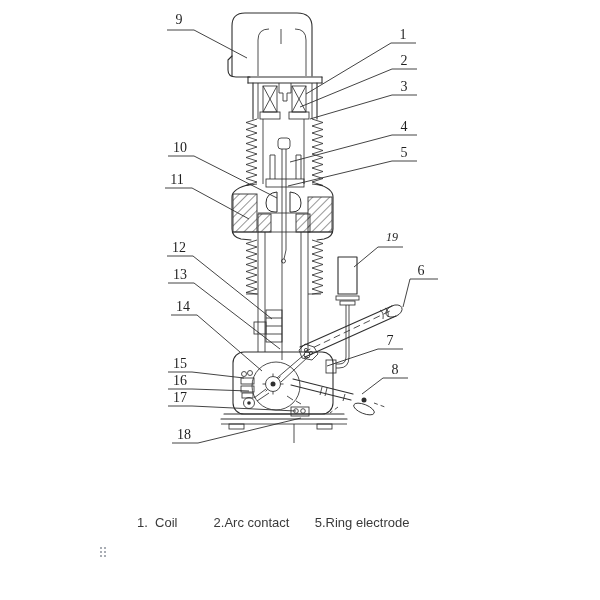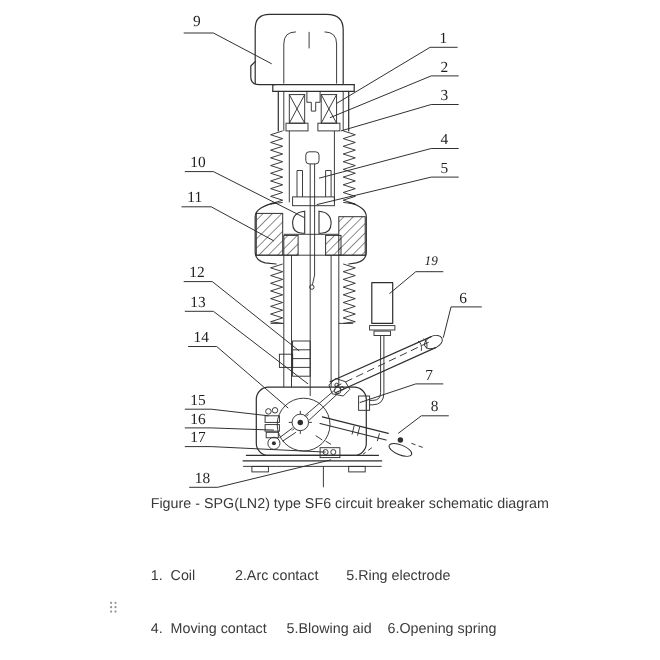--- a/index.html
+++ b/index.html
@@ -264,25 +264,23 @@
         <line x1="383" y1="378" x2="362" y2="394" class="leader"></line>
         <text x="421" y="275" class="lbl">6</text>
         <line x1="410" y1="279" x2="438" y2="279" class="leader"></line>
         <line x1="410" y1="279" x2="403" y2="307" class="leader"></line>
         <text x="392" y="241" class="lbl script">19</text>
         <line x1="378" y1="247" x2="403" y2="247" class="leader"></line>
         <line x1="378" y1="247" x2="354" y2="267" class="leader"></line>
       </g>
   </svg>
 
-  <div class="caption">Figure - SPG(LN2) type SF6 circuit breaker schematic diagram</div>
 
   <div class="legend">
     <div>1.  Coil          2.Arc contact       5.Ring electrode</div>
-    <div>4.  Moving contact     5.Blowing aid    6.Opening spring</div>
     
     
     
     
     
   </div>
 
   <div class="drag-handle" title="">
     <span class="dot"></span>
     <span class="dot"></span>

